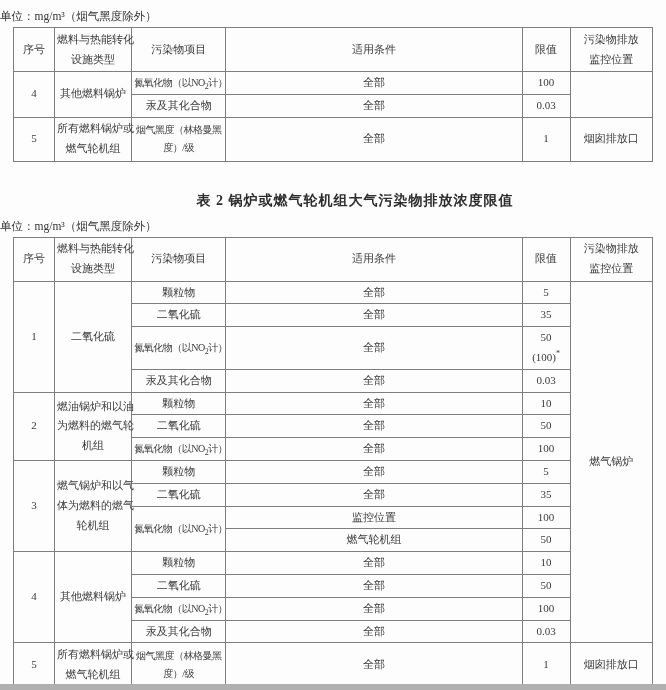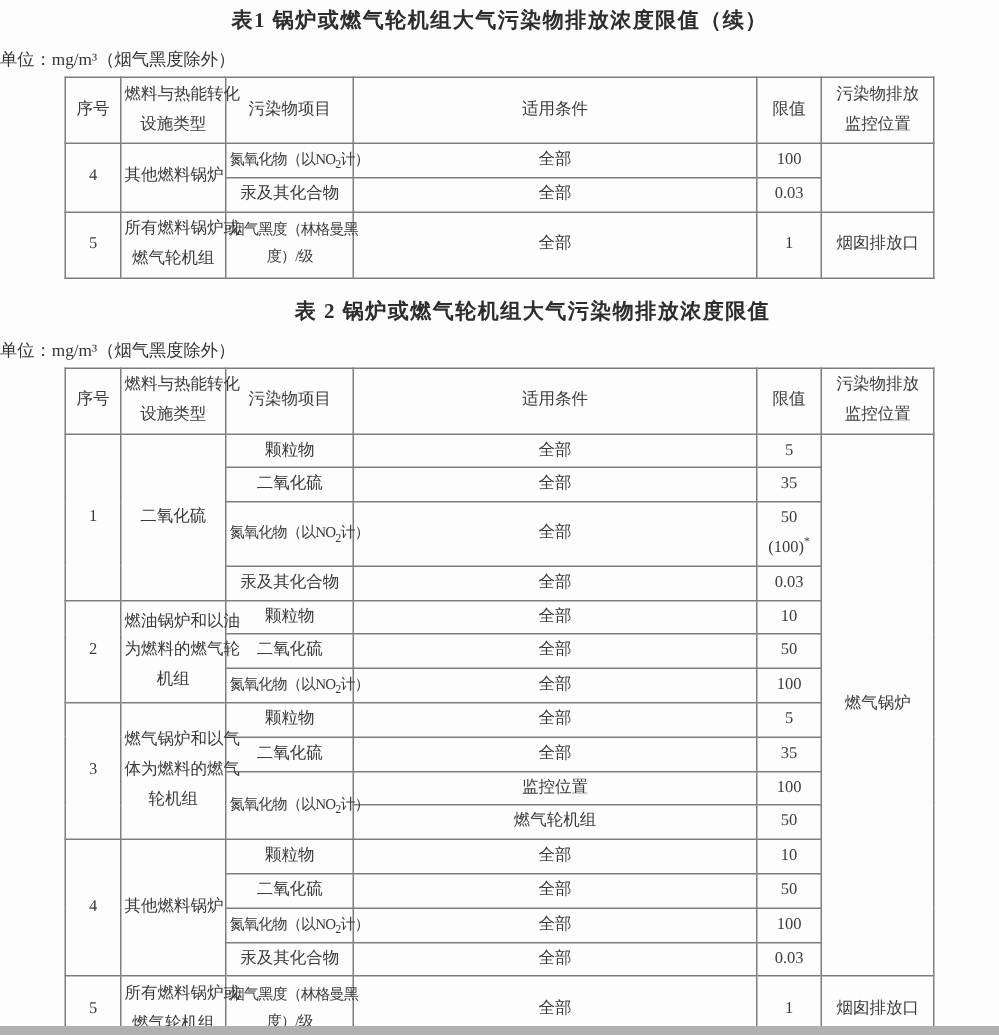--- a/index.html
+++ b/index.html
@@ -18,27 +18,27 @@
   }
   .page{
     position:relative;width:666px;height:690px;
     background:var(--page-bg);overflow:hidden;box-sizing:border-box;
   }
   .doc-title{
     margin-top:6px;text-align:center;
     font-size:14px;font-weight:bold;color:#2d2d2d;
     letter-spacing:1px;line-height:18px;
   }
-  .doc-title.second{margin-top:14px;padding-left:44px;}
+  .doc-title.second{margin-top:30px;padding-left:44px;}
   .unit-line{
     margin:9px 14px 3px 0;text-align:left;
     font-size:11.5px;line-height:15px;color:#333333;
   }
   table.limits{
-    width:580px;margin:0 auto;
+    width:640px;margin:0 auto;
     border-collapse:collapse;table-layout:fixed;
   }
   table.limits th,table.limits td{
     border:1px solid var(--border-color);
     font-size:11px;font-weight:normal;
     text-align:center;vertical-align:middle;
     padding:1px 2px;line-height:1.8;
     white-space:nowrap;overflow:visible;
     color:var(--text-color);
   }
@@ -48,21 +48,20 @@
   .bottom-strip{
     position:absolute;left:0;right:0;bottom:0;height:6px;
     background:var(--strip-color);
   }
 </style>
 </head>
 <body>
 
 <div class="page">
 
-  <div class="doc-title">表1  锅炉或燃气轮机组大气污染物排放浓度限值（续）</div>
 
   <div class="unit-line">单位：mg/m³（烟气黑度除外）</div>
 
   <table class="limits" id="t1">
       <colgroup>
         <col style="width: 6.4%;">
         <col style="width: 12.1%;">
         <col style="width: 14.7%;">
         <col style="width: 46.4%;">
         <col style="width: 7.5%;">

